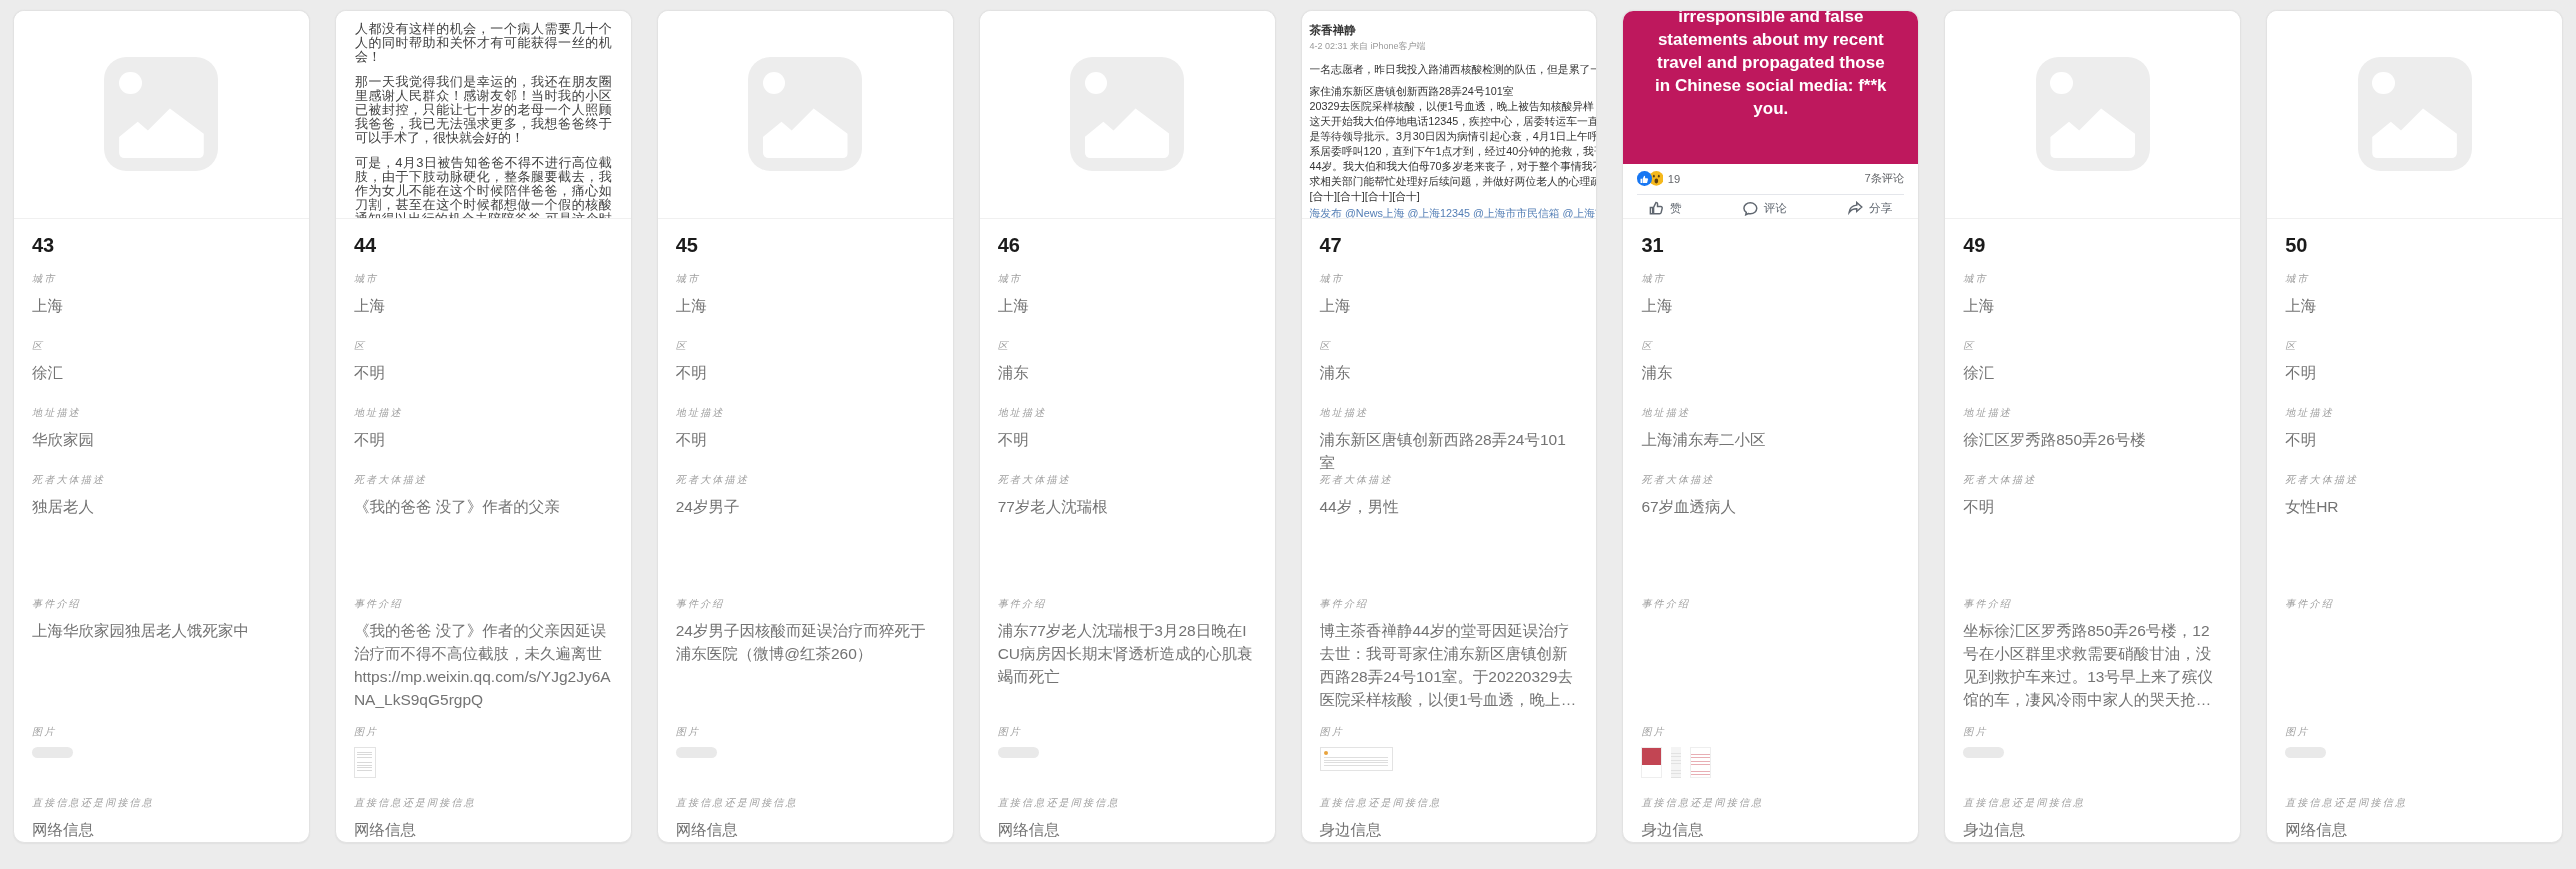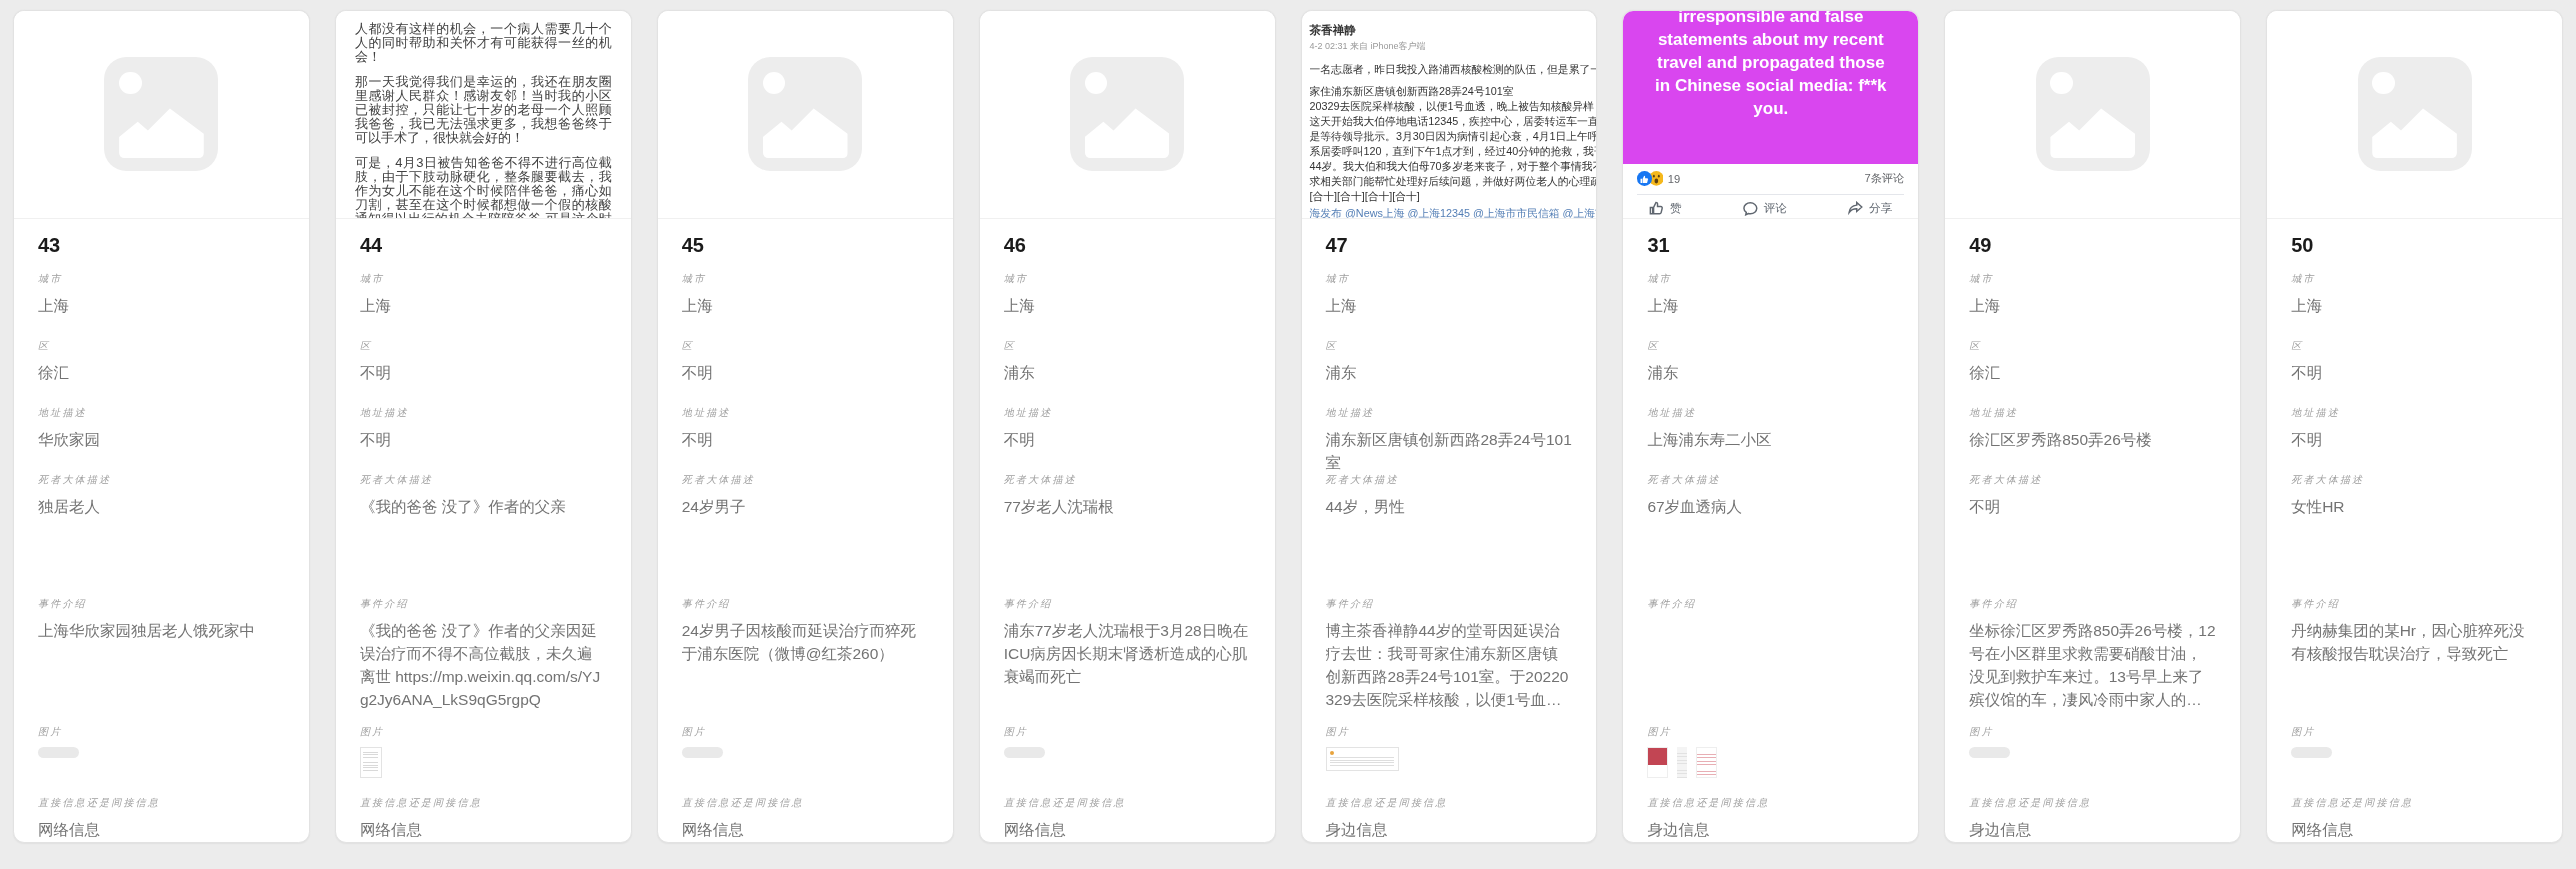--- a/index.html
+++ b/index.html
@@ -31,21 +31,21 @@
   .fb-ric{width:14.7px;height:14.7px;border-radius:50%;display:flex;align-items:center;justify-content:center;}
   .fb-like-c{background:#1877f2;position:relative;z-index:1;}
   .fb-wow-c{margin-left:-3.4px;}
   .fb-count{margin-left:4.3px;}
   .fb-comments{margin-left:auto;}
   .fb-div{height:0.9px;background:#e4e6eb;margin:1.7px 14px 0;}
   .fb-actions{display:flex;justify-content:space-between;padding:6px 26px 0;}
   .fb-act{display:flex;align-items:center;gap:6px;font-size:11.6px;color:#606770;}
   .fb-act svg{width:14.7px;height:14.7px;stroke:#606770;fill:none;stroke-width:1.6;}
   
-  .body{padding:14px 24px 0;}
+  .body{padding:14px 18px 0;}
   .num{font-size:20px;font-weight:700;color:#1b1b1b;margin:0 0 15.5px;line-height:24px;}
   .label{font-size:10px;color:#9f9f9f;letter-spacing:2.2px;margin-bottom:7.8px;font-style:italic;}
   .value{font-size:15.5px;color:#737373;line-height:23px;word-break:break-all;}
   .f-city,.f-district,.f-address{height:67px;}
   .f-victim{height:124px;}
   .f-event{height:128px;}
   .f-image{height:71px;}
   .f-source{height:48px;}
   .f-event .value{display:-webkit-box;-webkit-line-clamp:4;-webkit-box-orient:vertical;overflow:hidden;}
   
@@ -344,21 +344,21 @@
         <div class="label">直接信息还是间接信息</div>
         <div class="value">身边信息</div>
       </div>
     </div>
   </article>
 
   <article class="card">
     <div class="media">
 
       <div>
-        <div class="fb-red" style="background:#d946ef;">
+        <div class="fb-red" style="background:#be185d;">
           <div class="fb-red-text">irresponsible and false statements about my recent travel and propagated those in Chinese social media: f**k you.</div>
         </div>
         <div class="fb-react">
           <span class="fb-ric fb-like-c">
             <svg width="8.6" height="8.6" viewBox="0 0 16 16">
                 <path fill="#fff" d="M1 7h3v8H1zM5 15h6.8c.9 0 1.6-.6 1.8-1.4l1.2-5A1.7 1.7 0 0 0 13.2 6H9.5V3.3A1.8 1.8 0 0 0 7.7 1.5L5 7z"></path>
               </svg>
           </span>
           <span class="fb-ric fb-wow-c">
             <svg width="14.7" height="14.7" viewBox="0 0 16 16">
@@ -523,21 +523,20 @@
         <div class="value">不明</div>
       </div>
 
       <div class="field f-victim">
         <div class="label">死者大体描述</div>
         <div class="value">女性HR</div>
       </div>
 
       <div class="field f-event">
         <div class="label">事件介绍</div>
-        <div class="value">丹纳赫集团的某Hr，因心脏猝死没有核酸报告耽误治疗，导致死亡</div>
       </div>
 
       <div class="field f-image">
         <div class="label">图片</div>
         <div class="thumb-pill"></div>
 
       </div>
 
       <div class="field f-source">
         <div class="label">直接信息还是间接信息</div>

